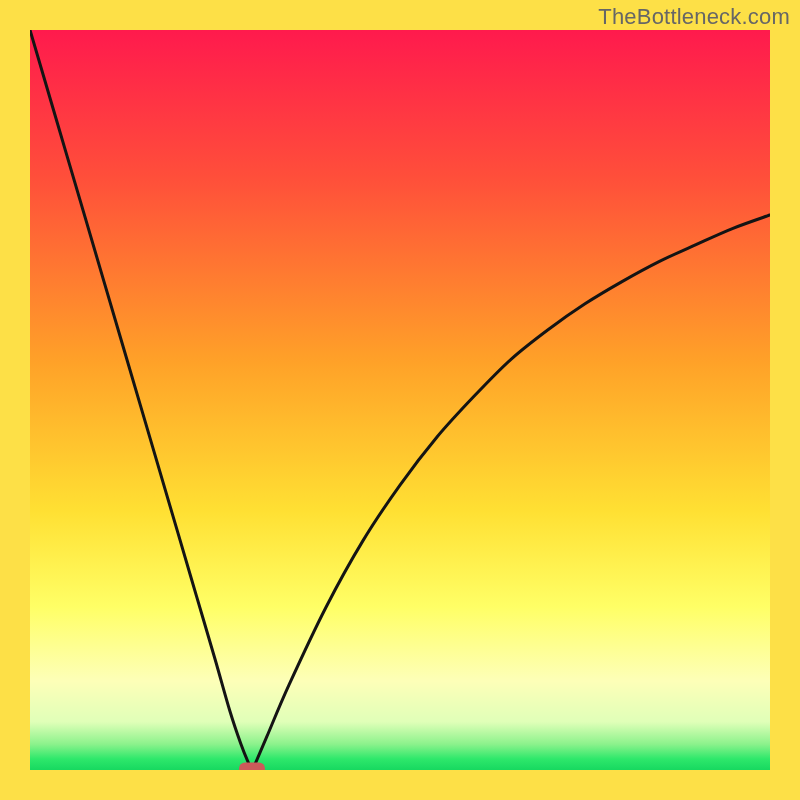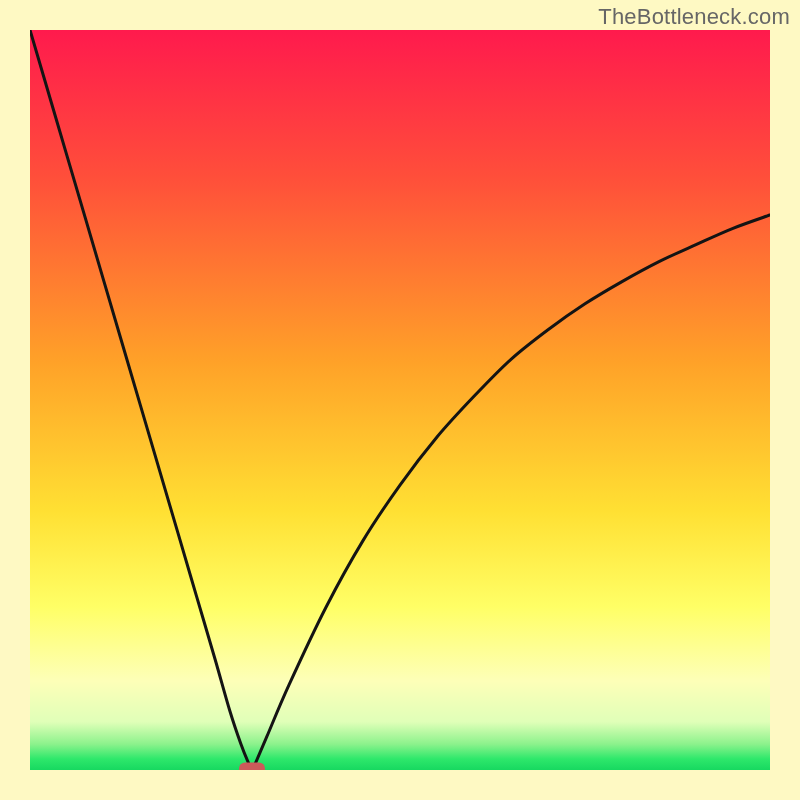--- a/index.html
+++ b/index.html
@@ -8,21 +8,21 @@
     width: 800px;
     height: 800px;
     overflow: hidden;
     background: #000;
     font-family: Arial, Helvetica, sans-serif;
   }
   .frame {
     position: relative;
     width: 800px;
     height: 800px;
-    background: #fef9c3;
+    background: #fde047;
   }
   .plot {
     position: absolute;
     left: 30px;
     top: 30px;
     width: 740px;
     height: 740px;
     overflow: hidden;
   }
   .attribution {

